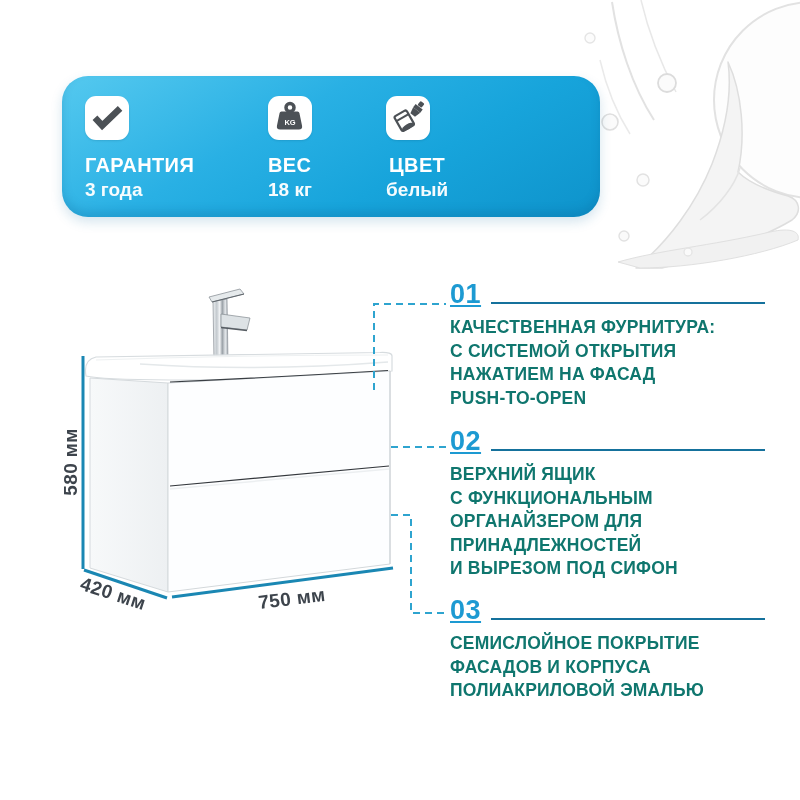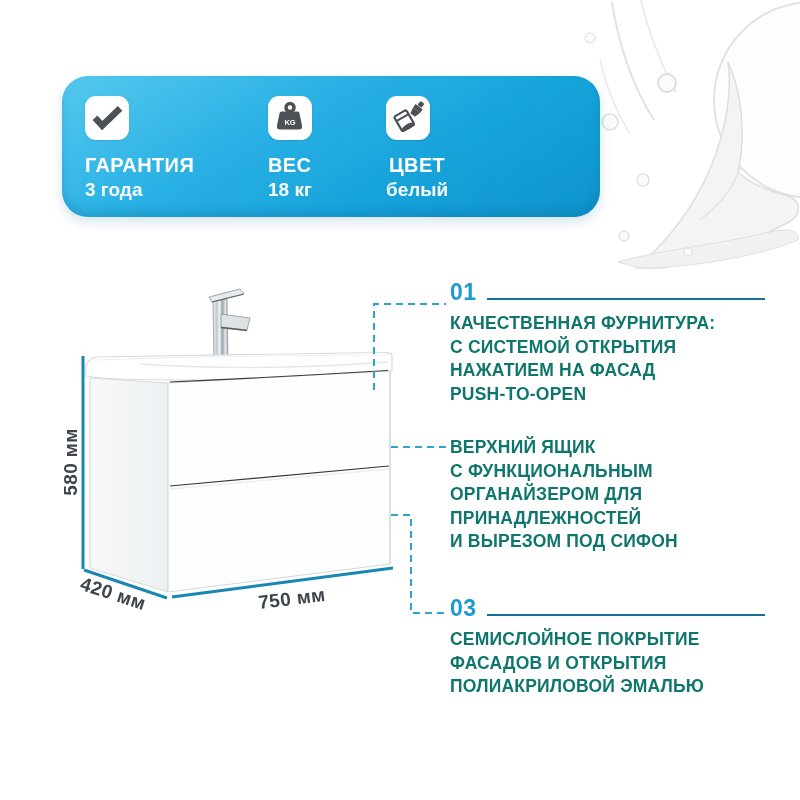--- a/index.html
+++ b/index.html
@@ -31,21 +31,21 @@
     position:absolute; z-index:5; font-size:19px; font-weight:700; color:#3d444c;
     letter-spacing:.4px; white-space:nowrap;
   }
   .dim-h { left:71px;  top:462px; transform:translate(-50%,-50%) rotate(-90deg); }
   .dim-d { left:113px; top:594px; transform:translate(-50%,-50%) rotate(18deg); }
   .dim-w { left:292px; top:599px; transform:translate(-50%,-50%) rotate(-7deg); }
   
   .callout { position:absolute; left:450px; width:315px; z-index:5; }
   .c1 { top:281px; } .c2 { top:428px; } .c3 { top:597px; }
   .chead { display:flex; align-items:flex-end; }
-  .cnum  { font-size:23px; font-weight:800; color:#1d9ad2; line-height:1; letter-spacing:.5px; }
+  .cnum  { font-size:27px; font-weight:800; color:#1d9ad2; line-height:1; letter-spacing:.5px;text-decoration:underline; }
   .crule { flex:1; height:2px; background:#15719c; margin-left:10px; margin-bottom:4px; }
   .cbody {
     margin-top:8px; font-size:17.5px; line-height:23.6px; font-weight:700;
     color:#0f766e; letter-spacing:.2px; white-space:pre-line;
   }
 </style>
 </head>
 <body>
 
 <div class="canvas">
@@ -175,30 +175,34 @@
       <span class="cnum">01</span>
       <span class="crule"></span>
     </div>
     <div class="cbody">КАЧЕСТВЕННАЯ ФУРНИТУРА:
 С СИСТЕМОЙ ОТКРЫТИЯ
 НАЖАТИЕМ НА ФАСАД
 PUSH-TO-OPEN</div>
   </div>
 
   <div class="callout c2">
+    <div class="chead">
+      <span class="cnum">02</span>
+      <span class="crule"></span>
+    </div>
     <div class="cbody">ВЕРХНИЙ ЯЩИК
 С ФУНКЦИОНАЛЬНЫМ
 ОРГАНАЙЗЕРОМ ДЛЯ
 ПРИНАДЛЕЖНОСТЕЙ
 И ВЫРЕЗОМ ПОД СИФОН</div>
   </div>
 
   <div class="callout c3">
     <div class="chead">
       <span class="cnum">03</span>
       <span class="crule"></span>
     </div>
     <div class="cbody">СЕМИСЛОЙНОЕ ПОКРЫТИЕ
-ФАСАДОВ И ОТКРЫТИЯ
+ФАСАДОВ И КОРПУСА
 ПОЛИАКРИЛОВОЙ ЭМАЛЬЮ</div>
   </div>
 
 </div>
 
 </body></html>

